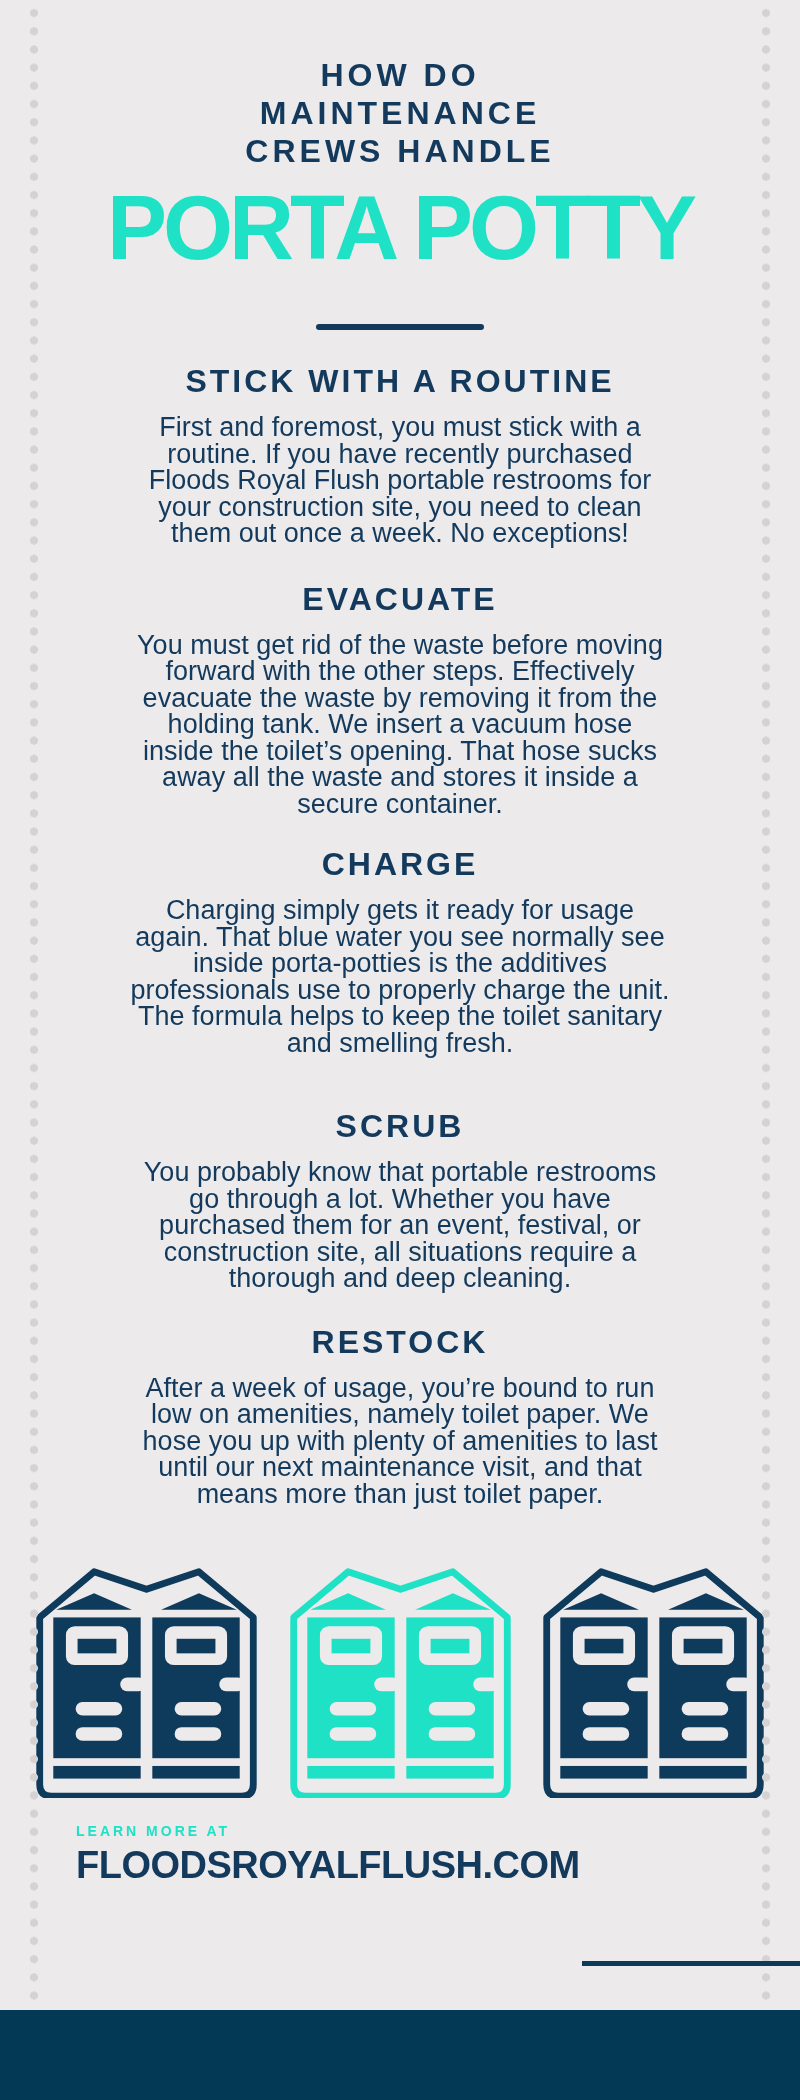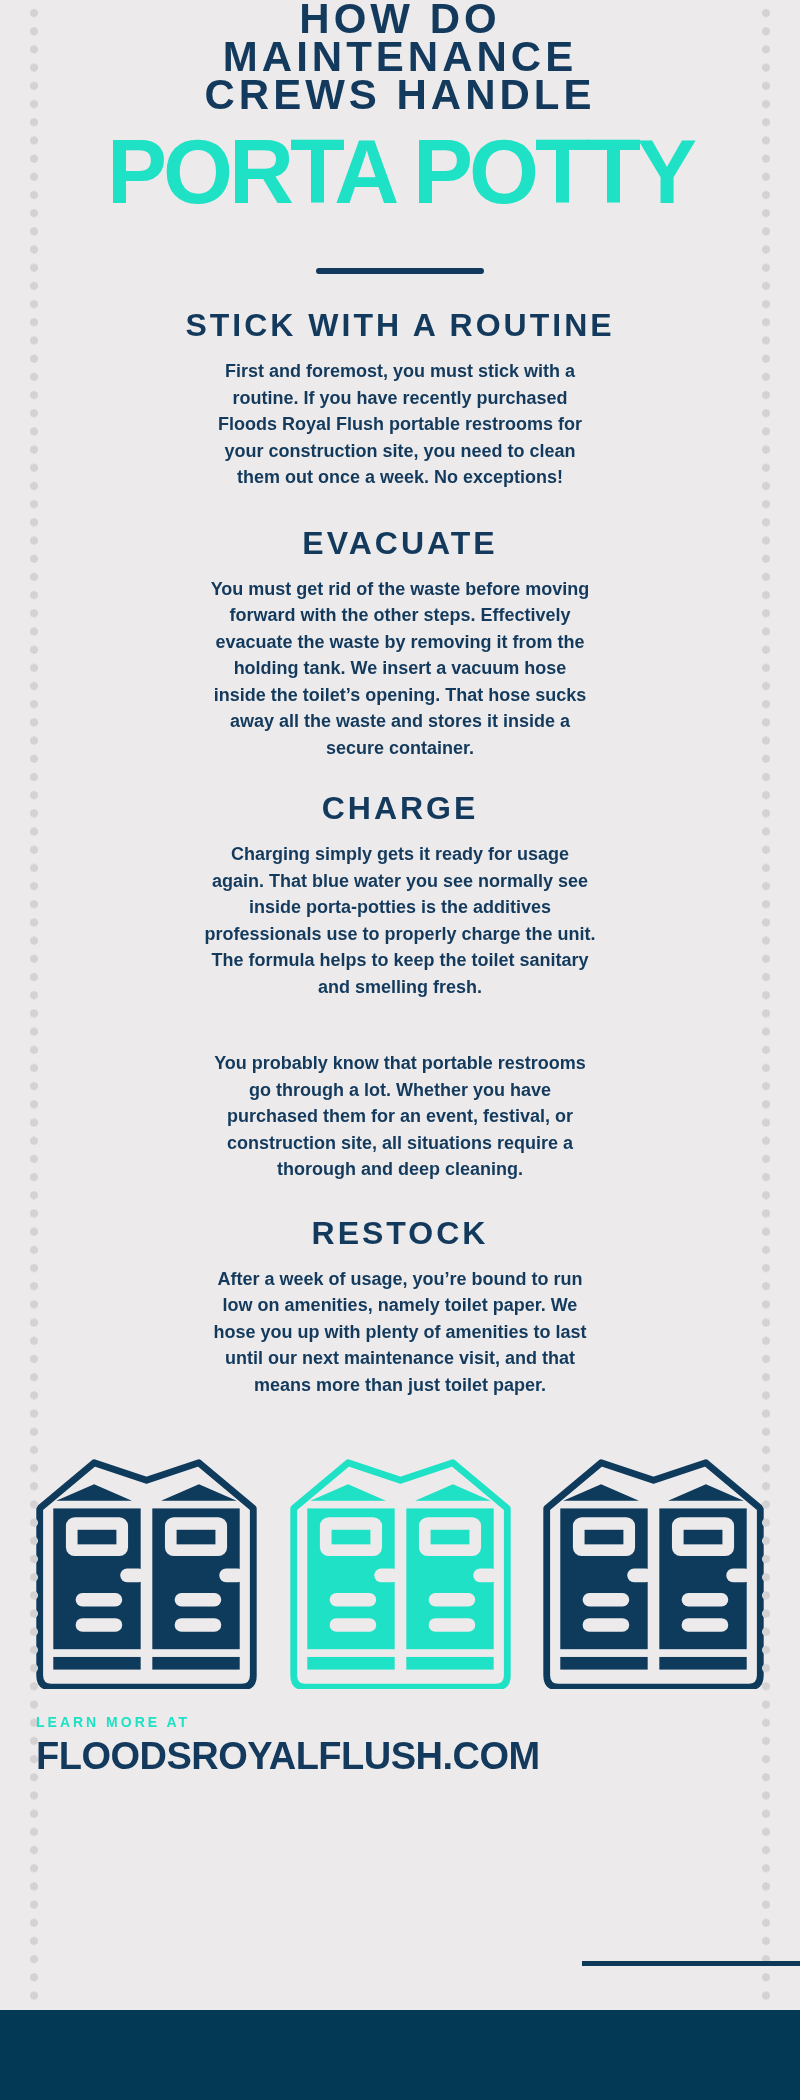--- a/index.html
+++ b/index.html
@@ -15,51 +15,51 @@
   
   .dots{
     position:absolute;top:4px;width:8px;height:2004px;
     background-image:radial-gradient(circle,#d4d2d3 0 3.8px,rgba(0,0,0,0) 4.2px);
     background-size:8px 18.2px;background-position:center top;background-repeat:repeat-y;
   }
   .dots-left{left:30px;}
   .dots-right{left:762px;}
 
   
-  .intro{text-align:center;font-weight:bold;font-size:42px;line-height:38px;letter-spacing:4px;}
+  .intro{padding-top:56px;text-align:center;font-weight:bold;font-size:32px;line-height:38px;letter-spacing:4px;}
   .intro span{display:block;}
   .big-title{margin:16px 0 0;text-align:center;font-weight:800;font-size:90px;line-height:84px;letter-spacing:-4px;}
   .big-title span{display:block;}
   .big-title .accent{color:#1ee1c5;}
   .big-title .dark{color:#133a5c;}
   .divider{width:168px;height:6px;border-radius:3px;background:#133a5c;margin:54px auto 0;}
 
   
   main section{text-align:center;}
   main section h2{margin:0;font-size:32px;line-height:40px;font-weight:bold;letter-spacing:3px;}
   main section p{
     margin:13px auto 0;max-width:700px;
-    font-size:18px;line-height:26.5px;font-weight:bold;
+    font-size:27px;line-height:26.5px;font-weight:normal;
     white-space:pre-line;
   }
   main section:nth-of-type(1){margin-top:31px;}
   main section:nth-of-type(2){margin-top:32px;}
   main section:nth-of-type(3){margin-top:27px;}
   main section:nth-of-type(4){margin-top:50px;}
   main section:nth-of-type(5){margin-top:30px;}
 
   
   .icons-row{margin-top:58px;padding:0 30px;display:flex;justify-content:space-between;align-items:flex-start;}
   .pp-icon svg{display:block;width:233px;height:233px;}
   .pp-icon{color:#0e3a5b;}
   .pp-icon.teal{color:#1ee1c5;}
   .pp-icon svg .bg{fill:#eceaeb;}
 
   
-  footer{padding-left:36px;margin-top:24px;position:relative;}
+  footer{padding-left:36px;margin-top:24px;position:relative;margin-left:40px;}
   .kicker{font-size:14px;line-height:18px;font-weight:bold;letter-spacing:3px;color:#1ee1c5;}
   .website{font-size:38px;line-height:46px;font-weight:800;letter-spacing:-0.5px;color:#133a5c;margin-top:2px;}
   .footer-line{position:absolute;left:582px;top:1961px;width:218px;height:5px;background:#0c3a58;}
   .bottom-bar{position:absolute;left:0;top:2010px;width:800px;height:90px;background:#043955;}
 </style>
 </head>
 <body>
 
 <div class="page">
 
@@ -100,20 +100,21 @@
     <section>
       <h2>CHARGE</h2>
       <p>Charging simply gets it ready for usage
 again. That blue water you see normally see
 inside porta-potties is the additives
 professionals use to properly charge the unit.
 The formula helps to keep the toilet sanitary
 and smelling fresh.</p>
     </section>
     <section>
+      <h2>SCRUB</h2>
       <p>You probably know that portable restrooms
 go through a lot. Whether you have
 purchased them for an event, festival, or
 construction site, all situations require a
 thorough and deep cleaning.</p>
     </section>
     <section>
       <h2>RESTOCK</h2>
       <p>After a week of usage, you’re bound to run
 low on amenities, namely toilet paper. We

